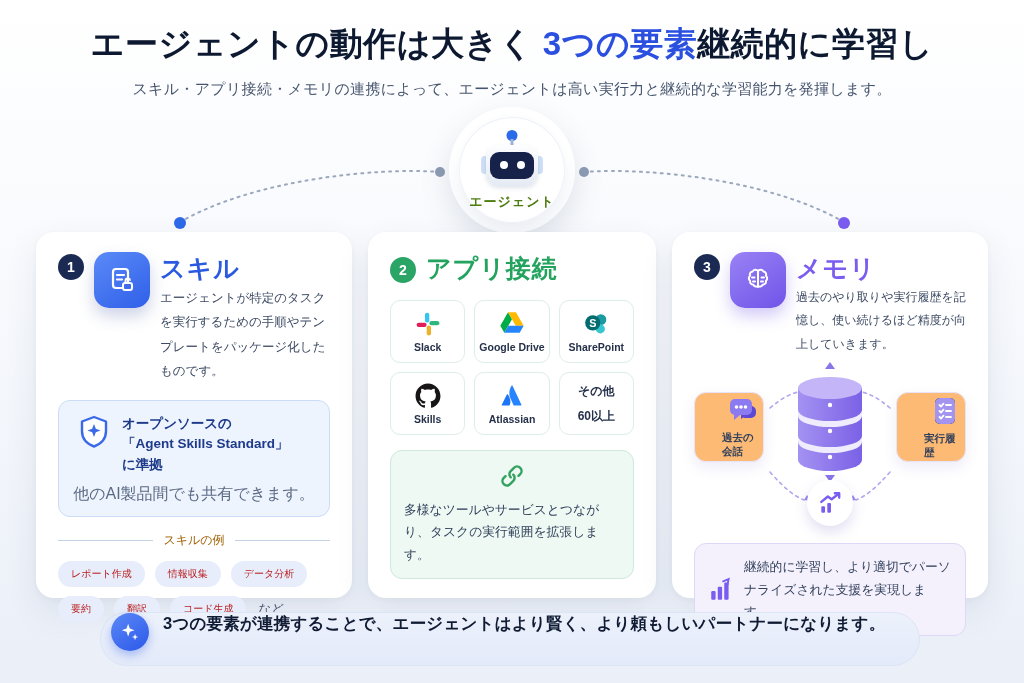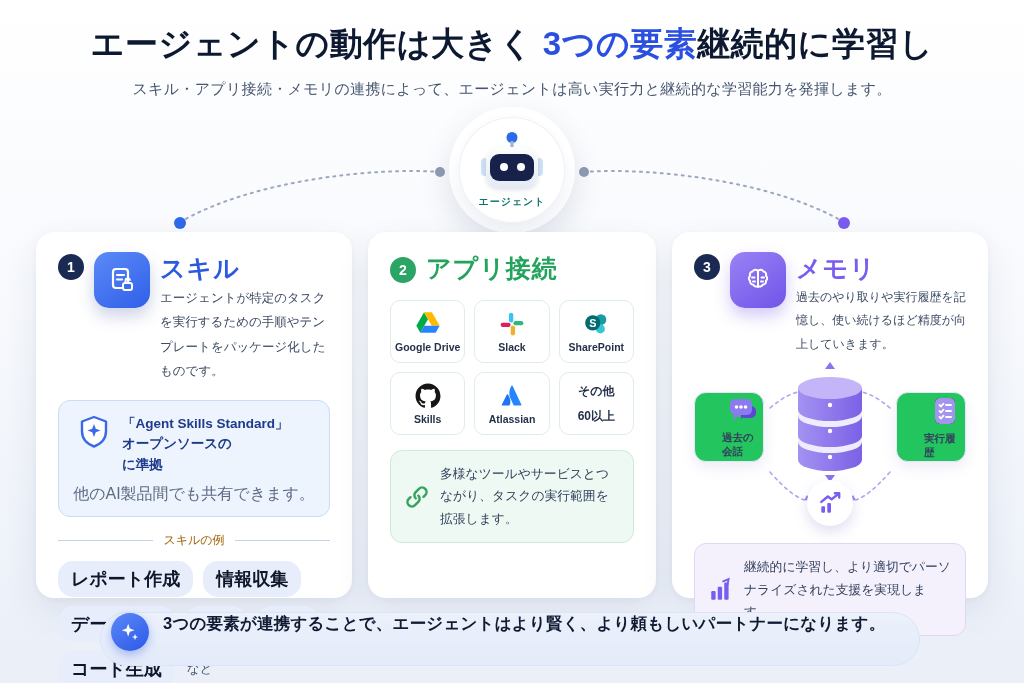--- a/index.html
+++ b/index.html
@@ -35,21 +35,21 @@
     width:11px; height:11px; border-radius:50%; background:#2b6bea; }
   .bot .antenna-stem { position:absolute; left:50%; top:9px; transform:translateX(-50%);
     width:3px; height:7px; background:#9db3d8; }
   .bot .ear { position:absolute; top:26px; width:8px; height:18px; border-radius:4px; background:#cfe0f6; }
   .bot .ear.l { left:0; } .bot .ear.r { right:0; }
   .bot .head { position:absolute; left:5px; top:15px; width:52px; height:41px; border-radius:13px;
     background:linear-gradient(180deg,#fdfdfe,#e4eaf4); box-shadow:0 2px 4px rgba(50,65,100,.15); }
   .bot .face { position:absolute; left:9px; top:22px; width:44px; height:27px; border-radius:9px;
     background:#16224a; display:flex; align-items:center; justify-content:center; gap:9px; }
   .bot .eye { width:8px; height:8px; border-radius:50%; background:#fff; }
-  .agent-label { font-size:10px; font-weight:800; color:#0f766e; letter-spacing:1px; }
+  .agent-label { font-size:13px; font-weight:800; color:#4d7c0f; letter-spacing:1px; }
 
   
   .cards { position:absolute; left:36px; top:232px; display:flex; gap:16px; z-index:2; }
   .card {
     background:#fff; border-radius:18px; padding:20px 22px; height:366px;
     box-shadow:0 14px 34px rgba(44,62,100,.09), 0 2px 6px rgba(44,62,100,.04);
   }
   .card.c1 { width:316px; } .card.c2 { width:288px; } .card.c3 { width:316px; }
 
   .card-head { display:flex; align-items:flex-start; gap:10px; }
@@ -70,39 +70,39 @@
 
   
   .std-box { margin-top:16px; background:#eef4fd; border:1px solid #cadcf6; border-radius:12px; padding:13px 14px 11px; }
   .std-top { display:flex; gap:11px; align-items:flex-start; padding-left:4px; }
   .std-lines { font-size:13.5px; font-weight:800; color:#1e3a8a; line-height:1.55; }
   .std-note { margin-top:8px; text-align:center; font-size:16px; color:#5b6a84; }
   .divider { margin-top:15px; display:flex; align-items:center; gap:10px; }
   .divider::before,.divider::after { content:""; flex:1; height:1px; background:#c5d2e6; }
   .divider span { font-size:12px; color:#a16207; }
   .chips { margin-top:12px; display:flex; flex-wrap:wrap; gap:9px 10px; align-items:center; }
-  .chip { background:#e7edfb; color:#0f172a; font-size:18px; font-weight:700;
+  .chip { background:#e7edfb; color:#b91c1c; font-size:10px; font-weight:400;
     padding:6px 13px; border-radius:15px; }
   .chip-suffix { font-size:12.5px; color:#46556e; padding-left:2px; }
 
   
   .tiles { margin-top:15px; display:grid; grid-template-columns:repeat(3,1fr); gap:9px; }
   .tile { border:1px solid #ddeee4; border-radius:10px; background:#fff; height:63px;
     display:flex; flex-direction:column; align-items:center; justify-content:center; gap:4px; }
   .tile .t-label { font-size:10.5px; color:#25314a; font-weight:600; }
   .tile.more { font-size:12px; font-weight:700; color:#25314a; line-height:1.7; }
   .note-box { margin-top:15px; border-radius:12px; padding:12px 13px; display:flex; gap:10px; align-items:center; }
   .note-box .n-text { font-size:12.8px; line-height:1.75; color:#33415c; }
-  .c2 .note-box { background:#edf9f2; border:1px solid #cfe9da; }
+  .c2 .note-box { background:#edf9f2; border:1px solid #cfe9da;flex-direction:column; }
   .c3 .note-box { background:#f4f1fd; border:1px solid #ded7f7; }
 
   
   .mem-diagram { position:relative; margin-top:4px; height:168px; }
   .mem-svg { position:absolute; left:0; top:0; }
-  .mini-card { position:absolute; top:32px; width:70px; height:70px; background:#22c55e;
+  .mini-card { position:absolute; top:32px; width:70px; height:70px; background:#fdba74;
     border:1px solid #e7e3f8; border-radius:12px; box-shadow:0 6px 14px rgba(90,70,180,.10);
     display:flex; flex-direction:column; align-items:center; justify-content:center; gap:5px;padding-left:27px; }
   .mini-card.left { left:0; } .mini-card.right { right:0; }
   .mini-card .m-label { font-size:10.5px; font-weight:700; color:#33415c; }
   .boost-circle { position:absolute; left:50%; top:120px; transform:translateX(-50%);
     width:46px; height:46px; border-radius:50%; background:#fff;
     box-shadow:0 6px 14px rgba(90,70,180,.18); display:flex; align-items:center; justify-content:center; }
 
   
   .footer { position:absolute; left:100px; top:612px; width:820px; height:54px; border-radius:27px;
@@ -168,22 +168,22 @@
       </div>
     </div>
 
     <div class="std-box">
       <div class="std-top">
         <svg width="34" height="36" viewBox="0 0 34 36">
           <path d="M17 3 L29 7.5 V17 c0 8-5.2 13-12 15.5 C10.2 30 5 25 5 17 V7.5 Z" fill="#ffffff" stroke="#3b6ae8" stroke-width="2.4" stroke-linejoin="round"></path>
           <path d="M17 10 l1.8 4.7 L23.5 16.5 l-4.7 1.8 L17 23 l-1.8-4.7 L10.5 16.5 l4.7-1.8 Z" fill="#3b6ae8"></path>
         </svg>
         <div class="std-lines">
+          <div>オープンソースの</div>
           <div>「Agent Skills Standard」</div>
-          <div>オープンソースの</div>
           <div>に準拠</div>
         </div>
       </div>
       <div class="std-note">他のAI製品間でも共有できます。</div>
     </div>
 
     <div class="divider">
         <span>スキルの例</span>
       </div>
 
@@ -199,35 +199,35 @@
   </div>
 
   <div class="card c2">
     <div class="card-head" style="align-items:center;">
       <div class="badge green">2</div>
       <div class="card-title">アプリ接続</div>
     </div>
 
     <div class="tiles">
       <div class="tile">
+        <svg width="26" height="26" viewBox="0 0 24 24">
+          <rect x="9.2" y="1.5" width="4" height="9.2" rx="2" fill="#36C5F0"></rect>
+          <rect x="13.3" y="9.2" width="9.2" height="4" rx="2" fill="#2EB67D"></rect>
+          <rect x="10.8" y="13.3" width="4" height="9.2" rx="2" fill="#ECB22E"></rect>
+          <rect x="1.5" y="10.8" width="9.2" height="4" rx="2" fill="#E01E5A"></rect>
+        </svg>
+        <span class="t-label">Slack</span>
+      </div>
+      <div class="tile">
         <svg width="28" height="26" viewBox="0 0 24 22">
           <path d="M8.6 1 L2 12.5 l3.4 5.9 L12 6.9 Z" fill="#00AC47"></path>
           <path d="M8.6 1 h6.8 L22 12.5 h-6.8 Z" fill="#FFBA00"></path>
           <path d="M5.4 18.4 h13.2 L22 12.5 H8.8 Z" fill="#2684FC"></path>
         </svg>
         <span class="t-label">Google Drive</span>
-      </div>
-      <div class="tile">
-        <svg width="26" height="26" viewBox="0 0 24 24">
-          <rect x="9.2" y="1.5" width="4" height="9.2" rx="2" fill="#36C5F0"></rect>
-          <rect x="13.3" y="9.2" width="9.2" height="4" rx="2" fill="#2EB67D"></rect>
-          <rect x="10.8" y="13.3" width="4" height="9.2" rx="2" fill="#ECB22E"></rect>
-          <rect x="1.5" y="10.8" width="9.2" height="4" rx="2" fill="#E01E5A"></rect>
-        </svg>
-        <span class="t-label">Slack</span>
       </div>
       <div class="tile">
         <svg width="26" height="26" viewBox="0 0 24 24">
           <circle cx="16.5" cy="8" r="5" fill="#1A9BA1"></circle>
           <circle cx="16" cy="16.5" r="4.2" fill="#37C6D0"></circle>
           <circle cx="9" cy="11" r="7" fill="#036C70"></circle>
           <text x="9" y="15" text-anchor="middle" font-size="10" font-weight="bold" fill="#fff" font-family="Liberation Sans, sans-serif">S</text>
         </svg>
         <span class="t-label">SharePoint</span>
       </div>

